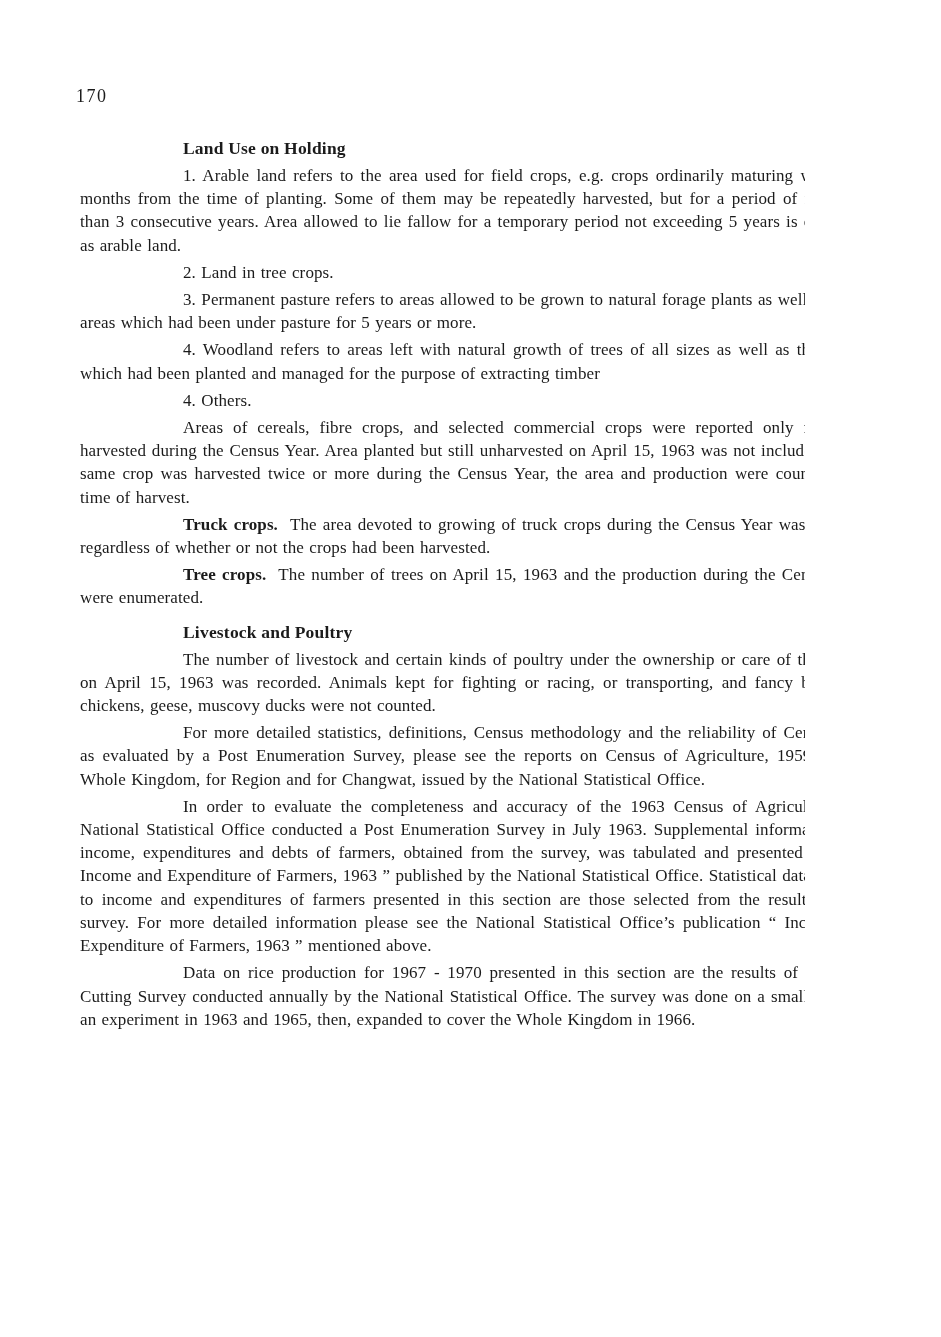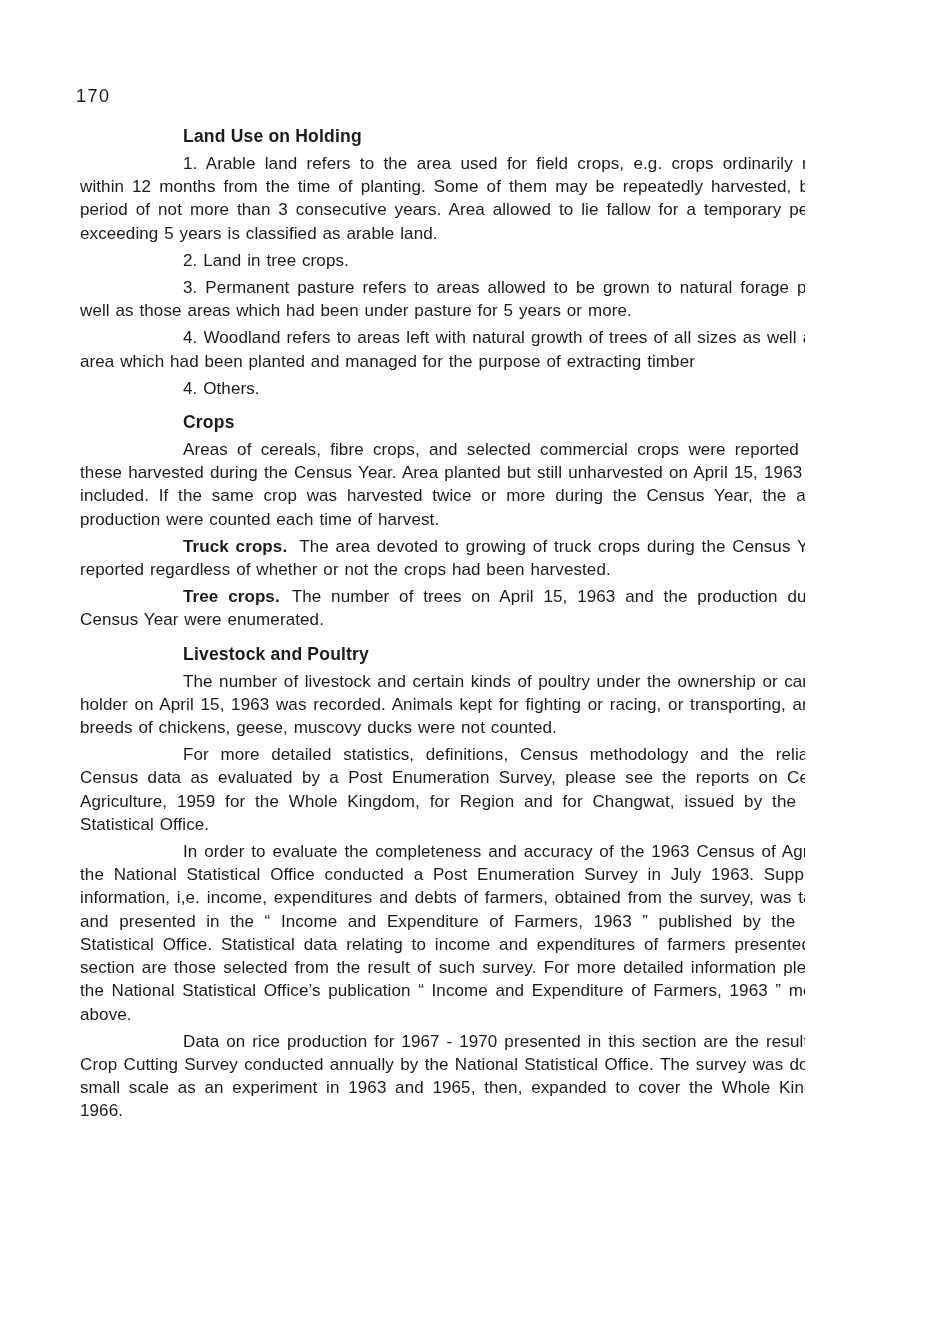--- a/index.html
+++ b/index.html
@@ -6,21 +6,21 @@
     margin: 0;
     padding: 0;
     background: #ffffff;
   }
   .page {
     position: relative;
     width: 805px;
     height: 1337px;
     background: #ffffff;
     overflow: hidden;
-    font-family: Liberation Sans, sans-serif;
+    font-family: Liberation Serif, serif;
     color: #1b1b1b;
   }
   .page-number {
     position: absolute;
     left: 76px;
     top: 86px;
     font-size: 18px;
     letter-spacing: 1.5px;
     color: #1b1b1b;
   }
@@ -31,21 +31,21 @@
     width: 789px;
   }
   .section-heading {
     font-size: 17.5px;
     font-weight: bold;
     line-height: 23px;
     margin: 11px 0 4px 103px;
     letter-spacing: 0.2px;
   }
   .section:first-child .section-heading {
-    margin-top: 4px;
+    margin-top: 16px;
   }
   p.para {
     margin: 0 0 4px 0;
     font-size: 17px;
     line-height: 23.2px;
     text-align: justify;
     text-indent: 103px;
     word-spacing: 1px;
     letter-spacing: 0.1px;
   }
@@ -67,21 +67,20 @@
     <div class="section">
       <div class="section-heading">Land Use on Holding</div>
       <p class="para">1. Arable land refers to the area used for field crops, e.g. crops ordinarily maturing within 12 months from the time of planting. Some of them may be repeatedly harvested, but for a period of not more than 3 consecutive years.  Area allowed to lie fallow for a temporary period not exceeding 5 years is classified as arable land.</p>
       <p class="para">2. Land in tree crops.</p>
       <p class="para">3. Permanent pasture refers to areas allowed to be grown to natural forage plants as well as those areas which had been under pasture for 5 years or more.</p>
       <p class="para">4. Woodland refers to areas left with natural growth of trees of all sizes as well as those area which had been planted and managed for the purpose of extracting timber</p>
       <p class="para">4. Others.</p>
     </div>
 
     <div class="section">
-      <div class="section-heading">Crops</div>
       <p class="para">Areas of cereals, fibre crops, and selected commercial crops were reported only for these harvested during the Census Year. Area planted but still unharvested on April 15, 1963 was not included. If the same crop was harvested twice or more during the  Census Year, the area and production were counted each time of harvest.</p>
       <p class="para"><span class="lead">Truck crops.</span><span>The area devoted to growing of truck crops during the Census Year was reported regardless of whether or not the crops had been harvested.</span></p>
       <p class="para"><span class="lead">Tree crops.</span><span>The number of trees on April 15, 1963 and the production during the Census Year were enumerated.</span></p>
     </div>
 
     <div class="section">
       <div class="section-heading">Livestock and Poultry</div>
       <p class="para">The number of livestock and certain kinds of poultry under the ownership or care of the holder on April 15, 1963 was recorded.  Animals kept for fighting or racing, or transporting, and fancy breeds of chickens, geese, muscovy ducks were not counted.</p>
     </div>
 

